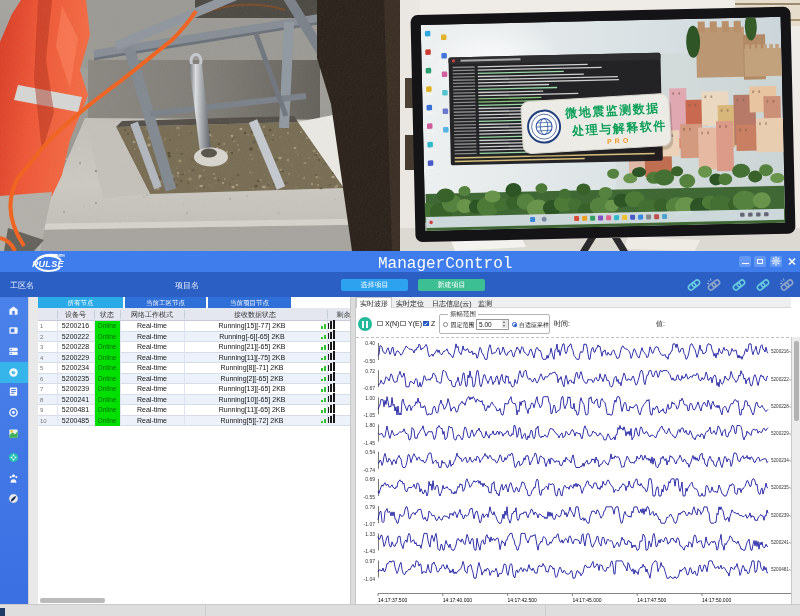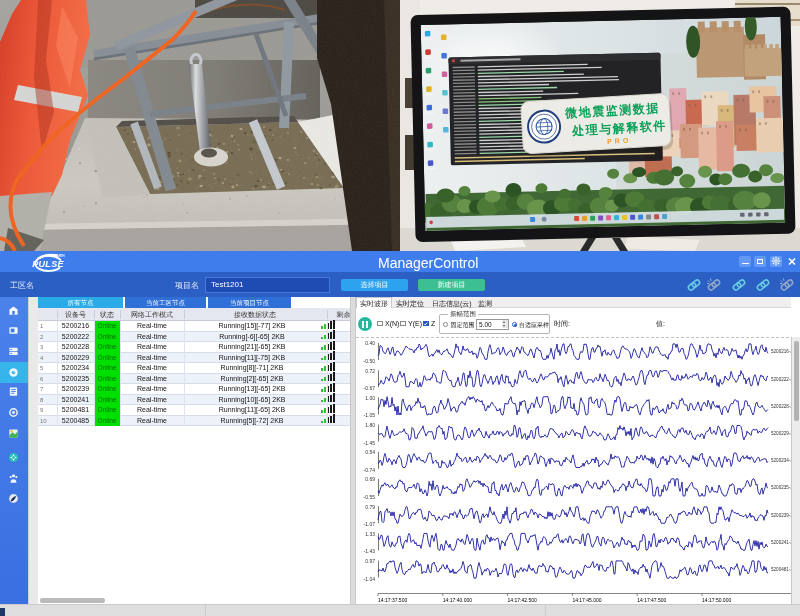--- a/index.html
+++ b/index.html
@@ -758,21 +758,21 @@
 </svg>
 </div>
 
 <div class="abs" style="left:0;top:251px;width:800px;height:21px;background:#3f7ded;">
   <svg class="abs" style="left:30px;top:1.5px;width:36px;height:19px;" viewBox="0 0 36 19">
 <text x="18" y="13.5" font-size="9" font-weight="bold" font-style="italic" fill="#fff" text-anchor="middle" font-family="Liberation Sans" letter-spacing="0.3">PULSE</text>
 <path d="M 31,7.5 A 13.5,7.5 0 1 0 30,14.5" fill="none" stroke="#fff" stroke-width="1.8"></path>
 <path d="M 8,5.5 Q 16,0.5 27,2.5" fill="none" stroke="#fff" stroke-width="2.4"></path>
 <text x="25" y="4.2" font-size="2.8" font-weight="bold" fill="#fff" font-family="Liberation Sans">EARTH</text>
 </svg>
-  <span class="abs" style="left:378px;top:4px;font-size:14px;color:#fff;">ManagerControl</span>
+  <span class="abs" style="left:378px;top:4px;font-size:16px;color:#fff;font-family:Liberation Mono, monospace;">ManagerControl</span>
   <div class="abs" style="left:739px;top:4.5px;width:12px;height:11px;background:#6399f4;border-radius:2px;">
         <div class="abs" style="left:2.5px;top:7px;width:7px;height:1.6px;background:#fff;"></div>
       </div>
   <div class="abs" style="left:754px;top:4.5px;width:12px;height:11px;background:#6399f4;border-radius:2px;">
         <div class="abs" style="left:3px;top:3px;width:6px;height:5px;border:1.4px solid #fff;"></div>
       </div>
   <div class="abs" style="left:770px;top:4.5px;width:12px;height:11px;background:#6399f4;border-radius:2px;">
         <svg viewBox="0 0 12 12" style="position:absolute;left:1px;top:0.5px;width:10px;height:10px;">
           <g fill="#fff">
             <circle cx="6" cy="6" r="2.2"></circle>
@@ -789,21 +789,20 @@
         </svg>
       </div>
   <svg class="abs" style="left:786px;top:4.5px;width:12px;height:11px;" viewBox="0 0 12 11">
         <path d="M3 2.5 L9 8.5 M9 2.5 L3 8.5" stroke="#fff" stroke-width="1.6"></path>
       </svg>
 </div>
 
 <div class="abs" style="left:0;top:272px;width:800px;height:25px;background:#2c5fc4;">
   <span class="abs" style="left:10px;top:8px;font-size:8px;color:#e8eeff;">工区名</span>
   <span class="abs" style="left:175px;top:8px;font-size:8px;color:#e8eeff;">项目名</span>
-  <div class="abs" style="left:205px;top:5px;width:125px;height:16px;background:#1e4cb2;border:1px solid #4a77d8;color:#fff;font-size:8px;line-height:14px;padding-left:5px;">Test1201</div>
   <div class="abs" style="left:341px;top:7px;width:67px;height:12px;background:#2da2ee;border-radius:2px;color:#fff;font-size:7px;line-height:12px;text-align:center;">选择项目</div>
   <div class="abs" style="left:418px;top:7px;width:67px;height:12px;background:#3cbf92;border-radius:2px;color:#fff;font-size:7px;line-height:12px;text-align:center;">新建项目</div>
   <svg style="position:absolute;left:686px;top:5px;width:16px;height:16px;" viewBox="0 0 16 16">
 <g transform="rotate(-38 8 8)">
           <rect x="1.6" y="5.4" width="8" height="5.2" rx="2.6" fill="none" stroke="#67cde0" stroke-width="1.5"></rect>
           <rect x="6.4" y="5.4" width="8" height="5.2" rx="2.6" fill="none" stroke="#67cde0" stroke-width="1.5"></rect>
         </g>
       </svg>
       <svg style="position:absolute;left:706px;top:5px;width:16px;height:16px;" viewBox="0 0 16 16">
         <path d="M2 3.5 L3.5 5 M4.5 1.5 L5 3.8 M1 6.5 L3.2 6.6" stroke="#9fb6d8" stroke-width="1" fill="none"></path>

